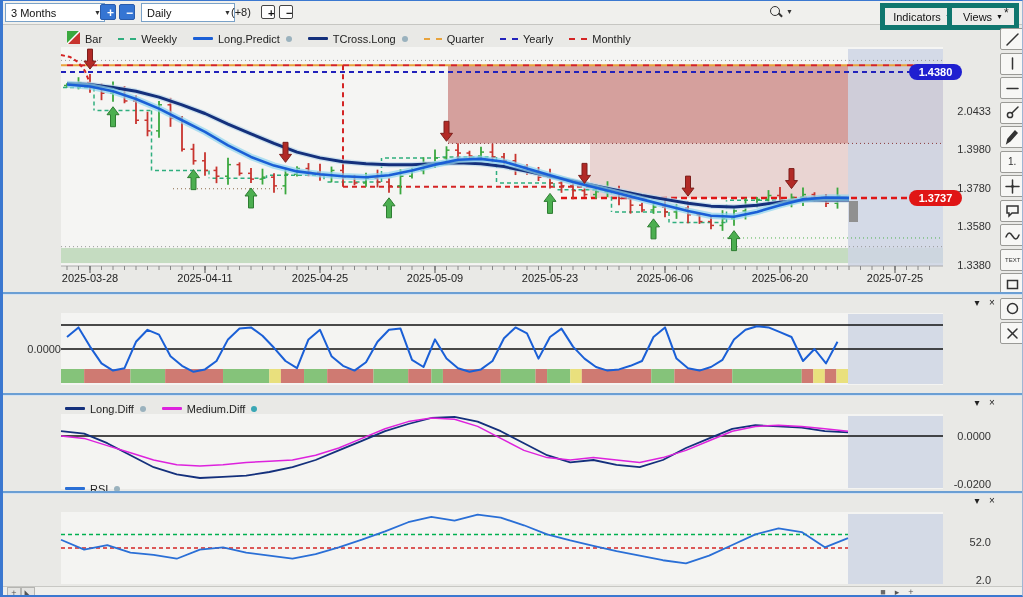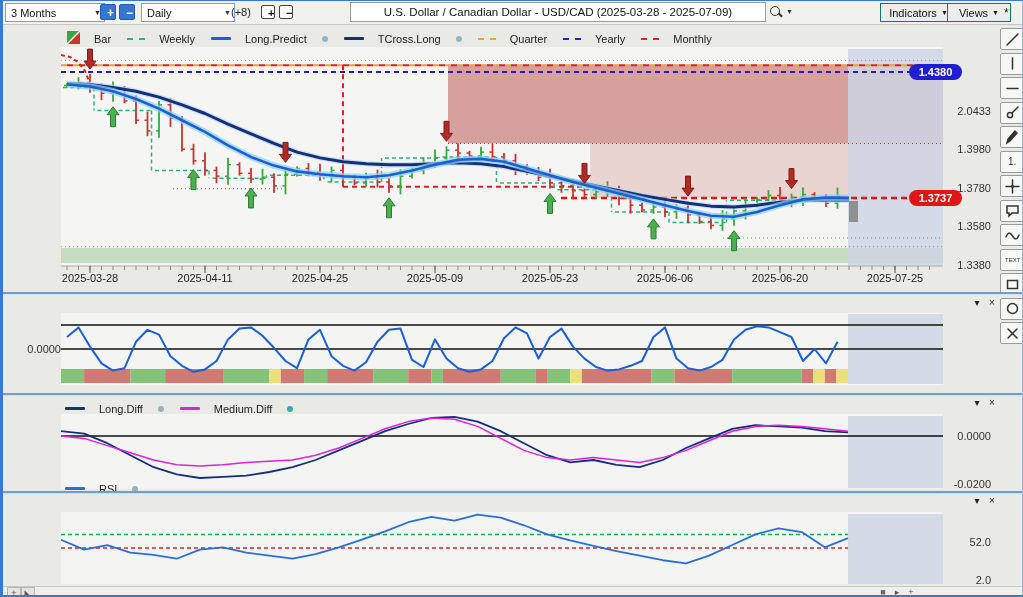--- a/index.html
+++ b/index.html
@@ -9,25 +9,25 @@
   .toolbar{position:absolute;left:0;top:0;width:100%;height:23px;background:#f0f0ed;border-bottom:1px solid #c6c6c2;}
   .combo{position:absolute;top:2px;height:17px;background:#fff;border:1px solid #7aa2c8;font-size:11px;
          display:flex;align-items:center;justify-content:space-between;padding:0 3px 0 5px;color:#111;}
   .combo .caret{font-size:7px;color:#333;margin-left:6px;}
   .bluebtn{position:absolute;top:3px;width:16px;height:16px;background:#3575d3;border:1px solid #2a5cab;color:#fff;
            font-size:12px;line-height:14px;text-align:center;font-weight:bold;border-radius:2px;}
   .minibtn{position:absolute;top:4px;width:14px;height:14px;background:#fdfdfd;border:1px solid #444;color:#111;
            font-size:11px;line-height:12px;text-align:center;font-weight:bold;border-radius:2px;}
   .titlebox{position:absolute;left:347px;top:1px;width:414px;height:18px;background:#fff;border:1px solid #9a9a96;
             font-size:11.5px;color:#111;display:flex;align-items:center;justify-content:center;white-space:nowrap;}
-  .toolbtn{position:absolute;top:2px;height:17px;background:#ececea;border:1px solid #0f766e;font-size:11px;color:#111;
+  .toolbtn{position:absolute;top:2px;height:17px;background:#ececea;border:5px solid #0f766e;font-size:11px;color:#111;
            display:flex;align-items:center;justify-content:center;gap:4px;padding:0 6px;}
   .toolbtn .caret{font-size:7px;}
   .legend-row{position:absolute;display:flex;align-items:center;gap:16px;font-size:11px;color:#222;height:16px;}
-  .li{display:flex;align-items:center;gap:14px;white-space:nowrap;margin-top:7px;}
+  .li{display:flex;align-items:center;gap:5px;white-space:nowrap;margin-top:7px;}
   .dash{width:18px;height:0;border-top:2px dashed;}
   .lline{width:20px;height:3px;border-radius:1px;}
   .ldot{width:6px;height:6px;border-radius:50%;margin-left:1px;}
   .ylab{position:absolute;width:50px;text-align:right;font-size:11px;color:#333;}
   .badge{position:absolute;left:906px;width:53px;height:16px;color:#fff;font-weight:bold;font-size:11px;
          text-align:center;line-height:16px;border-radius:8px;}
   .xlab{position:absolute;width:90px;text-align:center;font-size:11px;color:#222;top:271px;}
   .pctl{position:absolute;font-size:10px;color:#222;width:12px;text-align:center;cursor:default;}
   .rtool{position:absolute;left:997px;width:22px;height:20px;background:#f7f7f5;border:1px solid #9a9a96;border-radius:2px;
          display:flex;align-items:center;justify-content:center;}
@@ -49,21 +49,20 @@
     </div>
     <button class="bluebtn" style="left:97px;">+</button>
     <button class="bluebtn" style="left:116px;">−</button>
     <div class="combo" style="left:138px;width:84px;">
       <span>Daily</span>
       <span class="caret">▼</span>
     </div>
     <span class="abs" style="left:228px;top:5px;font-size:11px;color:#222;">(+8)</span>
     <button class="minibtn" style="left:258px;">+</button>
     <button class="minibtn" style="left:276px;">−</button>
-    <div class="titlebox">U.S. Dollar / Canadian Dollar - USD/CAD (2025-03-28 - 2025-07-09)</div>
     <div class="abs" style="left:766px;top:4px;width:14px;height:14px;">
       <div style="position:absolute;left:1px;top:1px;width:8px;height:8px;border:1.6px solid #333;border-radius:50%;"></div>
       <div style="position:absolute;left:9px;top:9px;width:5px;height:1.6px;background:#333;transform:rotate(45deg);"></div>
     </div>
     <span class="abs" style="left:783px;top:7px;font-size:7px;color:#333;">▼</span>
     <div class="toolbtn" style="left:877px;width:63px;">
       <span>Indicators</span>
         <span class="caret">▼</span>
     </div>
     <div class="toolbtn" style="left:944px;width:50px;">

